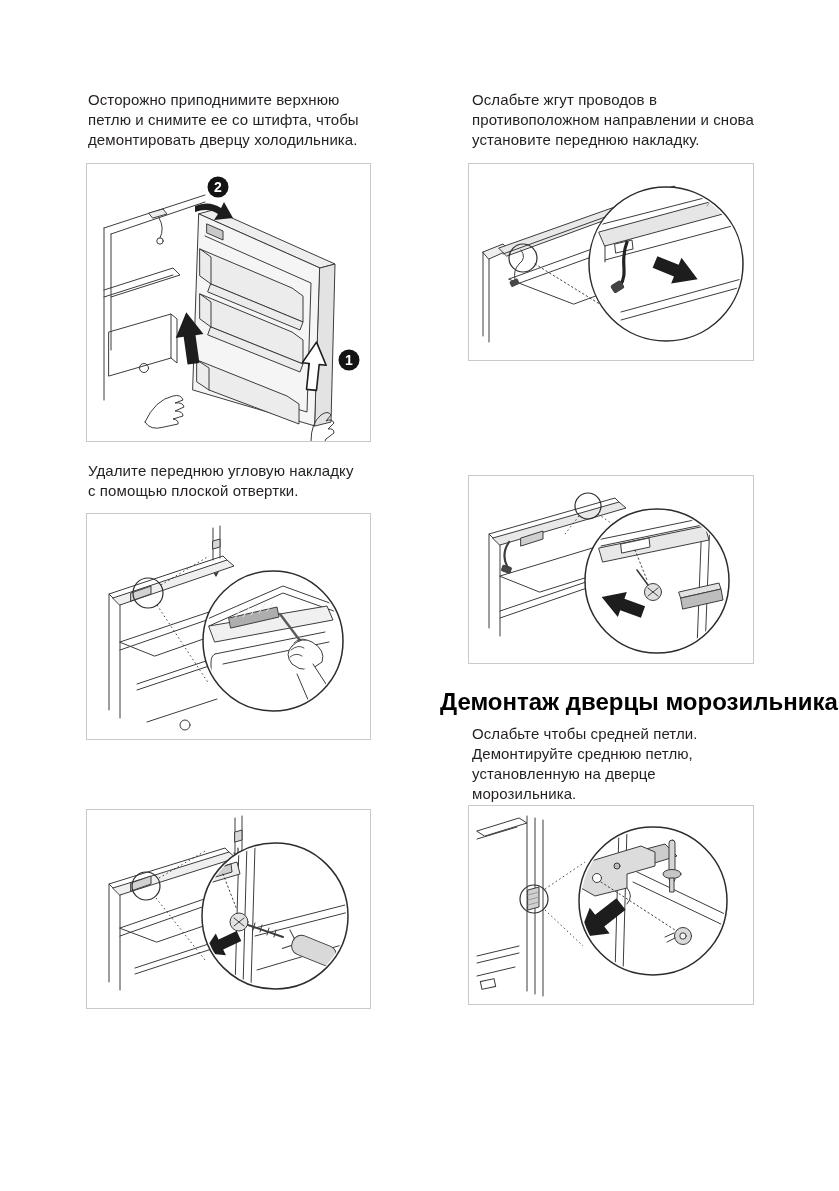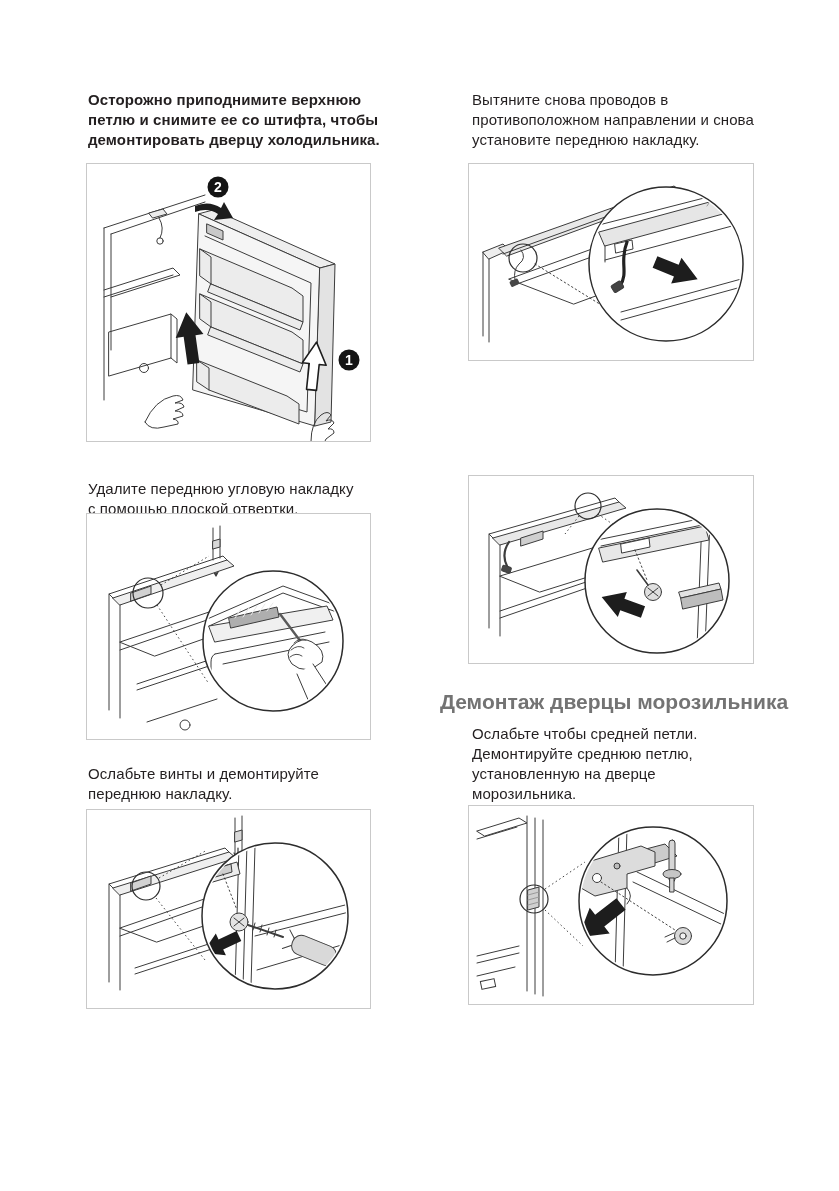--- a/index.html
+++ b/index.html
@@ -5,39 +5,39 @@
   html,body{margin:0;padding:0;background:#ffffff;}
   .page{
     position:relative;width:839px;height:1191px;background:#ffffff;
     font-family:"Liberation Sans",sans-serif;color:#231f20;overflow:hidden;
   }
   .para{
     position:absolute;font-size:15px;line-height:20px;color:#231f20;
     white-space:pre-line;letter-spacing:.1px;
   }
   .heading{
-    position:absolute;font-size:21px;line-height:23px;font-weight:bold;color:#737373;
+    position:absolute;font-size:24px;line-height:23px;font-weight:bold;color:#000000;
     white-space:nowrap;
   }
   .figure{
     position:absolute;border:1px solid #c9c9c9;background:#ffffff;box-sizing:content-box;
   }
   .figure svg{display:block;width:100%;height:100%;}
   .lineart{stroke:#3c3c3c;stroke-width:1;fill:none;stroke-linejoin:round;stroke-linecap:round;}
   .dotted{stroke:#2c2c2c;stroke-width:.9;fill:none;stroke-dasharray:1.5 2.8;}
   .loupe{fill:#ffffff;stroke:#2c2c2c;stroke-width:1.5;}
   .minicircle{fill:none;stroke:#2c2c2c;stroke-width:1.2;}
   .blackfill{fill:#1d1d1d;stroke:none;}
 </style>
 </head>
 <body>
 
 <div class="page">
 
-  <div class="para" style="left:88px;top:90px;width:340px;font-weight:bold;">Осторожно приподнимите верхнюю
+  <div class="para" style="left:88px;top:90px;width:340px;">Осторожно приподнимите верхнюю
 петлю и снимите ее со штифта, чтобы
 демонтировать дверцу холодильника.</div>
 
   <div class="figure" style="left:86px;top:163px;width:283px;height:277px;">
     <svg viewBox="0 0 283 277">
       <g class="lineart">
         <path d="M17,64 L17,236"></path>
         <path d="M17,64 L118,31"></path>
         <path d="M24,70 L118,38"></path>
         <path d="M24,70 L24,186"></path>
@@ -78,21 +78,21 @@
       </g>
       <g font-family="Liberation Sans, sans-serif" font-weight="bold" font-size="14" text-anchor="middle">
         <circle cx="131" cy="23" r="10.5" fill="#141414"></circle>
         <text x="131" y="28" fill="#ffffff">2</text>
         <circle cx="262" cy="196" r="10.5" fill="#141414"></circle>
         <text x="262" y="201" fill="#ffffff">1</text>
       </g>
     </svg>
   </div>
 
-  <div class="para" style="left:88px;top:461px;width:340px;margin-top:18px;">Удалите переднюю угловую накладку
+  <div class="para" style="left:88px;top:461px;width:340px;">Удалите переднюю угловую накладку
 с помощью плоской отвертки.</div>
 
   <div class="figure" style="left:86px;top:513px;width:283px;height:225px;">
     <svg viewBox="0 0 283 225">
       <defs>
           <clipPath id="f2c">
             <circle cx="186" cy="127" r="68"></circle>
           </clipPath>
         </defs>
       <g class="lineart">
@@ -132,22 +132,20 @@
         <path d="M193,100 L214,128" stroke="#5a5a5a" stroke-width="2.4"></path>
         <g fill="#ffffff">
           <path d="M205,132 q10,-10 20,-4 q14,8 10,20 q-16,14 -30,2 q-8,-10 0,-18"></path>
           <path d="M207,129 q6,-6 12,-3 M204,136 q7,-6 13,-2 M203,143 q6,-5 12,-1" stroke-width=".9" fill="none"></path>
           <path d="M226,150 L252,190 L228,202 L210,160"></path>
         </g>
       </g>
     </svg>
   </div>
 
-  <div class="para" style="left:88px;top:764px;width:340px;">Ослабьте винты и демонтируйте
-переднюю накладку.</div>
 
   <div class="figure" style="left:86px;top:809px;width:283px;height:198px;">
     <svg viewBox="0 0 283 198">
       <defs>
           <clipPath id="f3c">
             <circle cx="188" cy="106" r="71"></circle>
           </clipPath>
         </defs>
       <g class="lineart">
         <path d="M148,8 L148,56"></path>
@@ -186,21 +184,21 @@
         <path d="M168,113 l-2,7 M175,115 l-2,7 M182,118 l-2,7 M189,120 l-2,7"></path>
         <g transform="rotate(22 226 140)">
           <rect x="204" y="130" width="46" height="20" rx="9" fill="#d9d9d9"></rect>
           <path d="M204,136 L197,130 M204,144 L197,150"></path>
         </g>
         <path class="blackfill" transform="translate(152,126) rotate(155)" d="M0,-5.5 L20,-5.5 L20,-12 L40,0 L20,12 L20,5.5 L0,5.5 Z"></path>
       </g>
     </svg>
   </div>
 
-  <div class="para" style="left:472px;top:90px;width:350px;">Вытяните снова проводов в
+  <div class="para" style="left:472px;top:90px;width:350px;">Ослабьте жгут проводов в
 противоположном направлении и снова
 установите переднюю накладку.</div>
 
   <div class="figure" style="left:468px;top:163px;width:284px;height:196px;">
     <svg viewBox="0 0 284 196">
       <defs>
           <clipPath id="f4c">
             <circle cx="197" cy="100" r="75"></circle>
           </clipPath>
         </defs>

